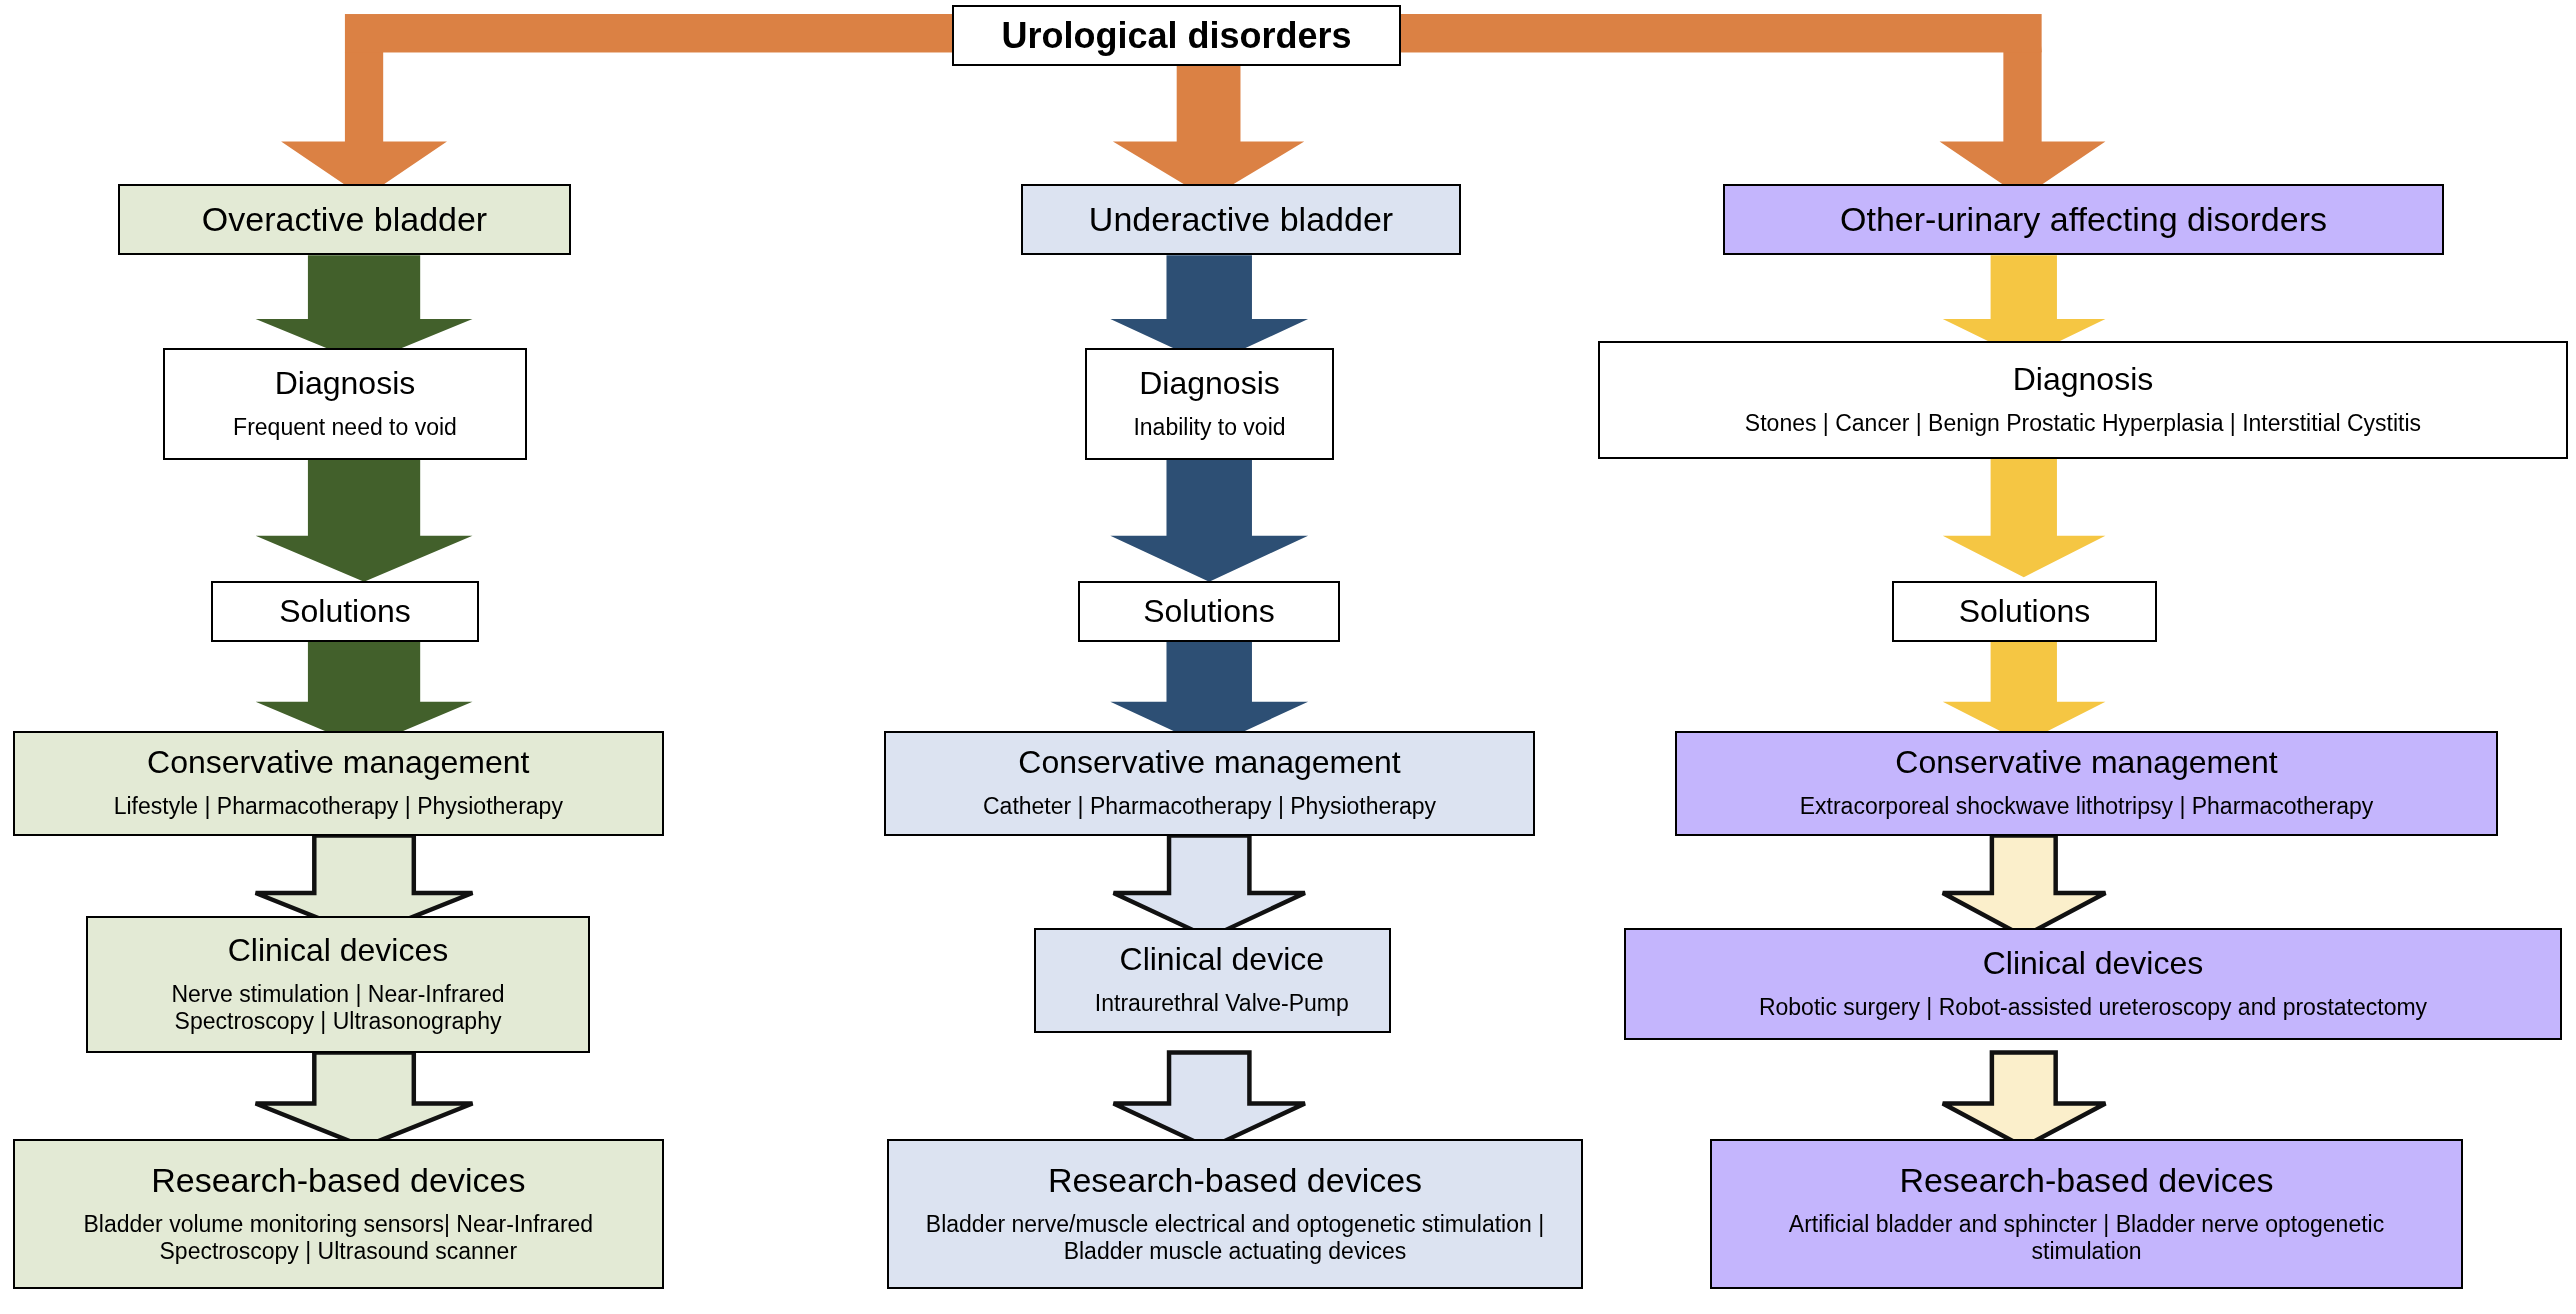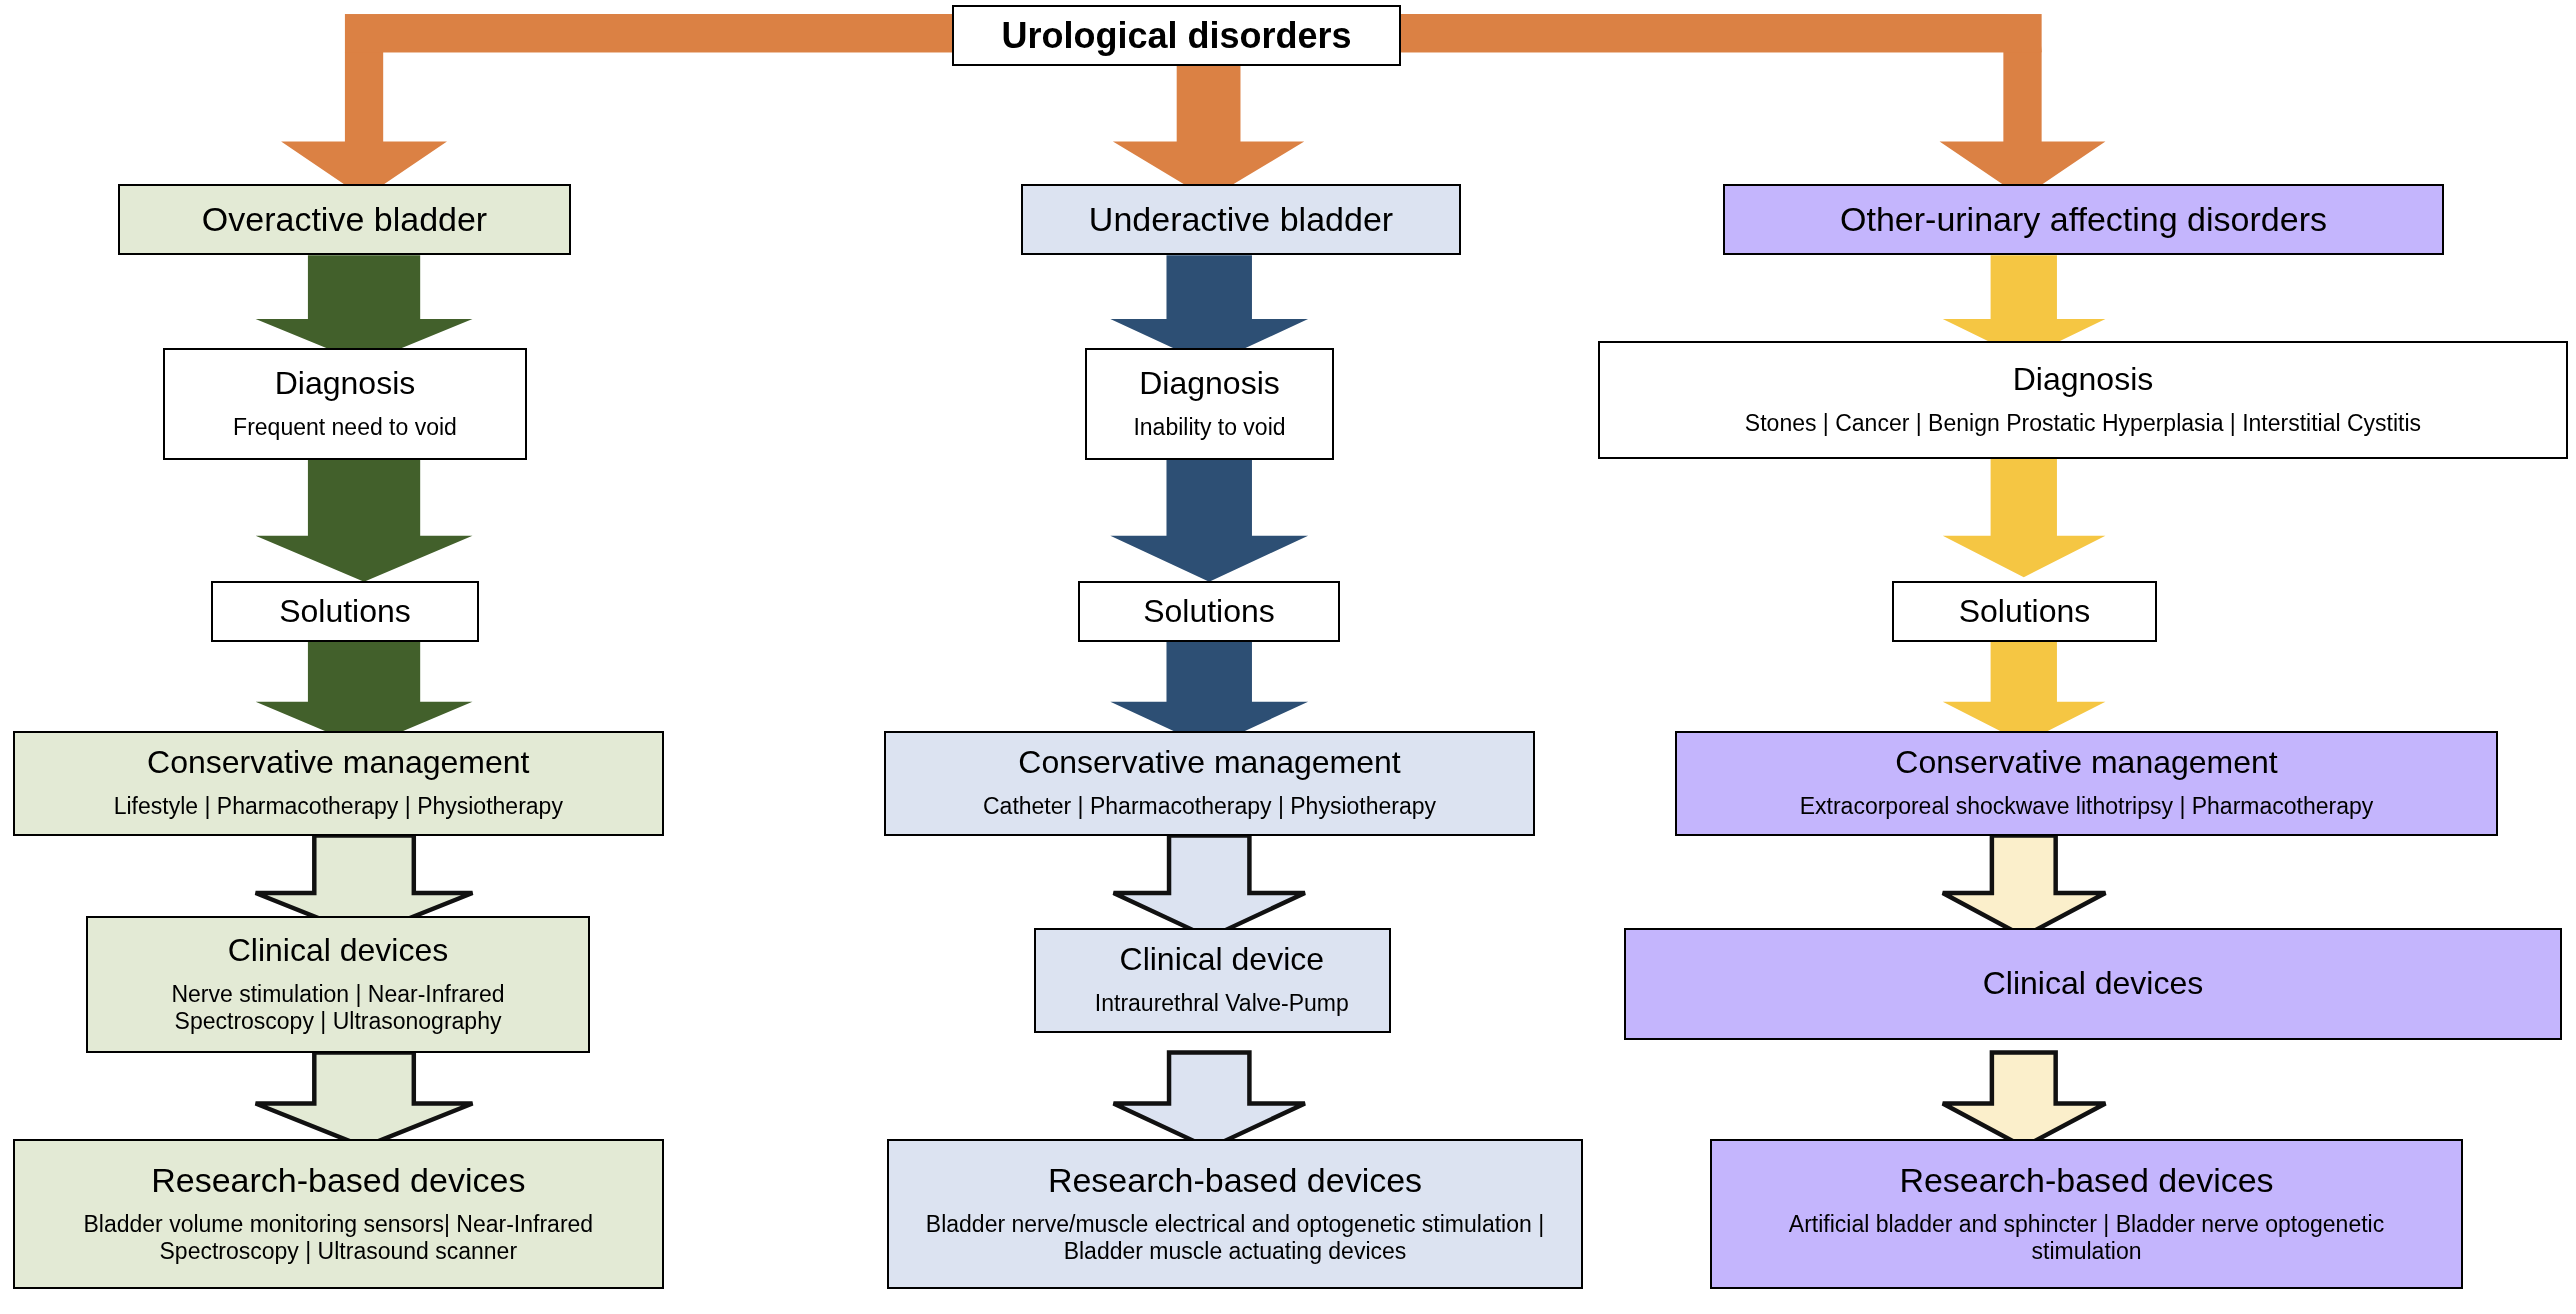--- a/index.html
+++ b/index.html
@@ -160,20 +160,21 @@
     <span class="t-md">Solutions</span>
   </div>
 
   <div class="box cream" style="left:1675px;top:731px;width:823px;height:105px;">
     <span class="t-md">Conservative management</span>
     <span class="t-sm sub">Extracorporeal shockwave lithotripsy | Pharmacotherapy</span>
   </div>
 
   <div class="box cream" style="left:1624px;top:928px;width:938px;height:112px;">
     <span class="t-md">Clinical devices</span>
+    <span class="t-sm sub">Robotic surgery | Robot-assisted ureteroscopy and prostatectomy</span>
   </div>
 
   <div class="box cream" style="left:1710px;top:1139px;width:753px;height:150px;">
     <span class="t-lg">Research-based devices</span>
     <span class="t-sm sub" style="max-width:651px;">Artificial bladder and sphincter | Bladder nerve optogenetic stimulation</span>
   </div>
 
 </div>
 
 

